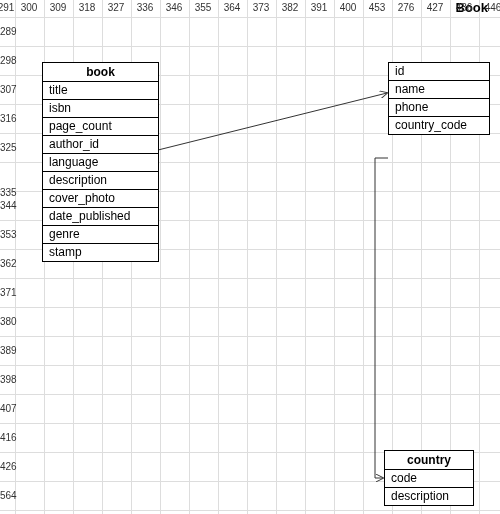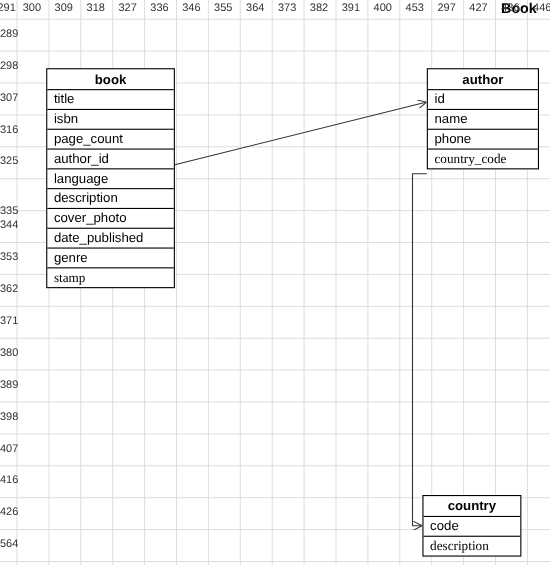--- a/index.html
+++ b/index.html
@@ -76,21 +76,20 @@
     white-space: nowrap;
   }
   .entity .fld {
     padding: 1px 6px;
     border-bottom: 1px solid #000;
     white-space: nowrap;
     line-height: 15px;
   }
   .entity .fld:last-child {
     border-bottom: none;
-    font-family: Liberation Serif, serif;
   }
   svg.arrows {
     position: absolute;
     inset: 0;
     width: 500px;
     height: 514px;
     pointer-events: none;
   }
 </style>
 </head>
@@ -110,21 +109,21 @@
     <span style="left:116px">327</span>
     <span style="left:145px">336</span>
     <span style="left:174px">346</span>
     <span style="left:203px">355</span>
     <span style="left:232px">364</span>
     <span style="left:261px">373</span>
     <span style="left:290px">382</span>
     <span style="left:319px">391</span>
     <span style="left:348px">400</span>
     <span style="left:377px">453</span>
-    <span style="left:406px">297</span>
+    <span style="left:406px">276</span>
     <span style="left:435px">427</span>
     <span style="left:464px">436</span>
     <span style="left:493px">446</span>
   </div>
 
   <div class="ruler-left">
     <span style="top:31px">289</span>
     <span style="top:60px">298</span>
     <span style="top:89px">307</span>
     <span style="top:118px">316</span>
@@ -163,21 +162,20 @@
     <div class="fld">author_id</div>
     <div class="fld">language</div>
     <div class="fld">description</div>
     <div class="fld">cover_photo</div>
     <div class="fld">date_published</div>
     <div class="fld">genre</div>
     <div class="fld">stamp</div>
   </div>
 
   <div class="entity" style="left:388px; top:62px; width:100px;">
-    <div class="hdr">author</div>
     <div class="fld">id</div>
     <div class="fld">name</div>
     <div class="fld">phone</div>
     <div class="fld">country_code</div>
   </div>
 
   <div class="entity" style="left:384px; top:450px; width:88px;">
     <div class="hdr">country</div>
     <div class="fld">code</div>
     <div class="fld">description</div>

